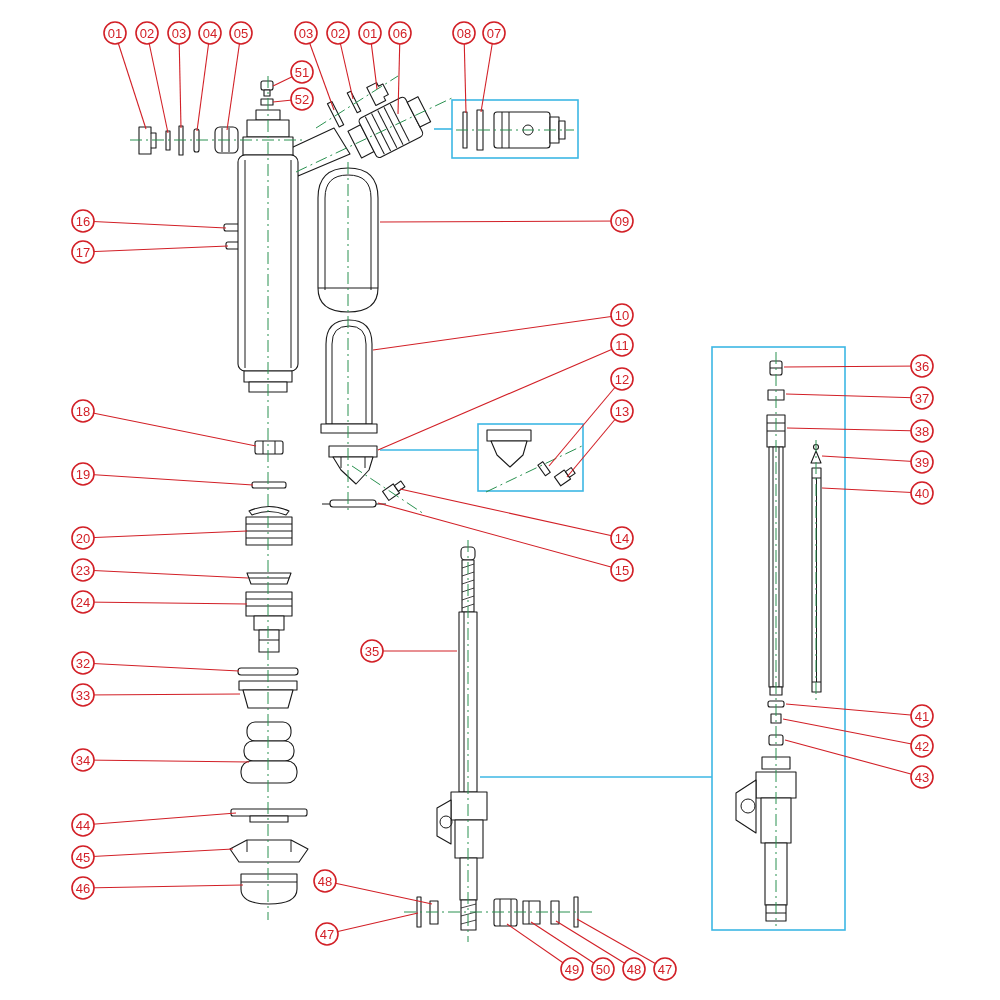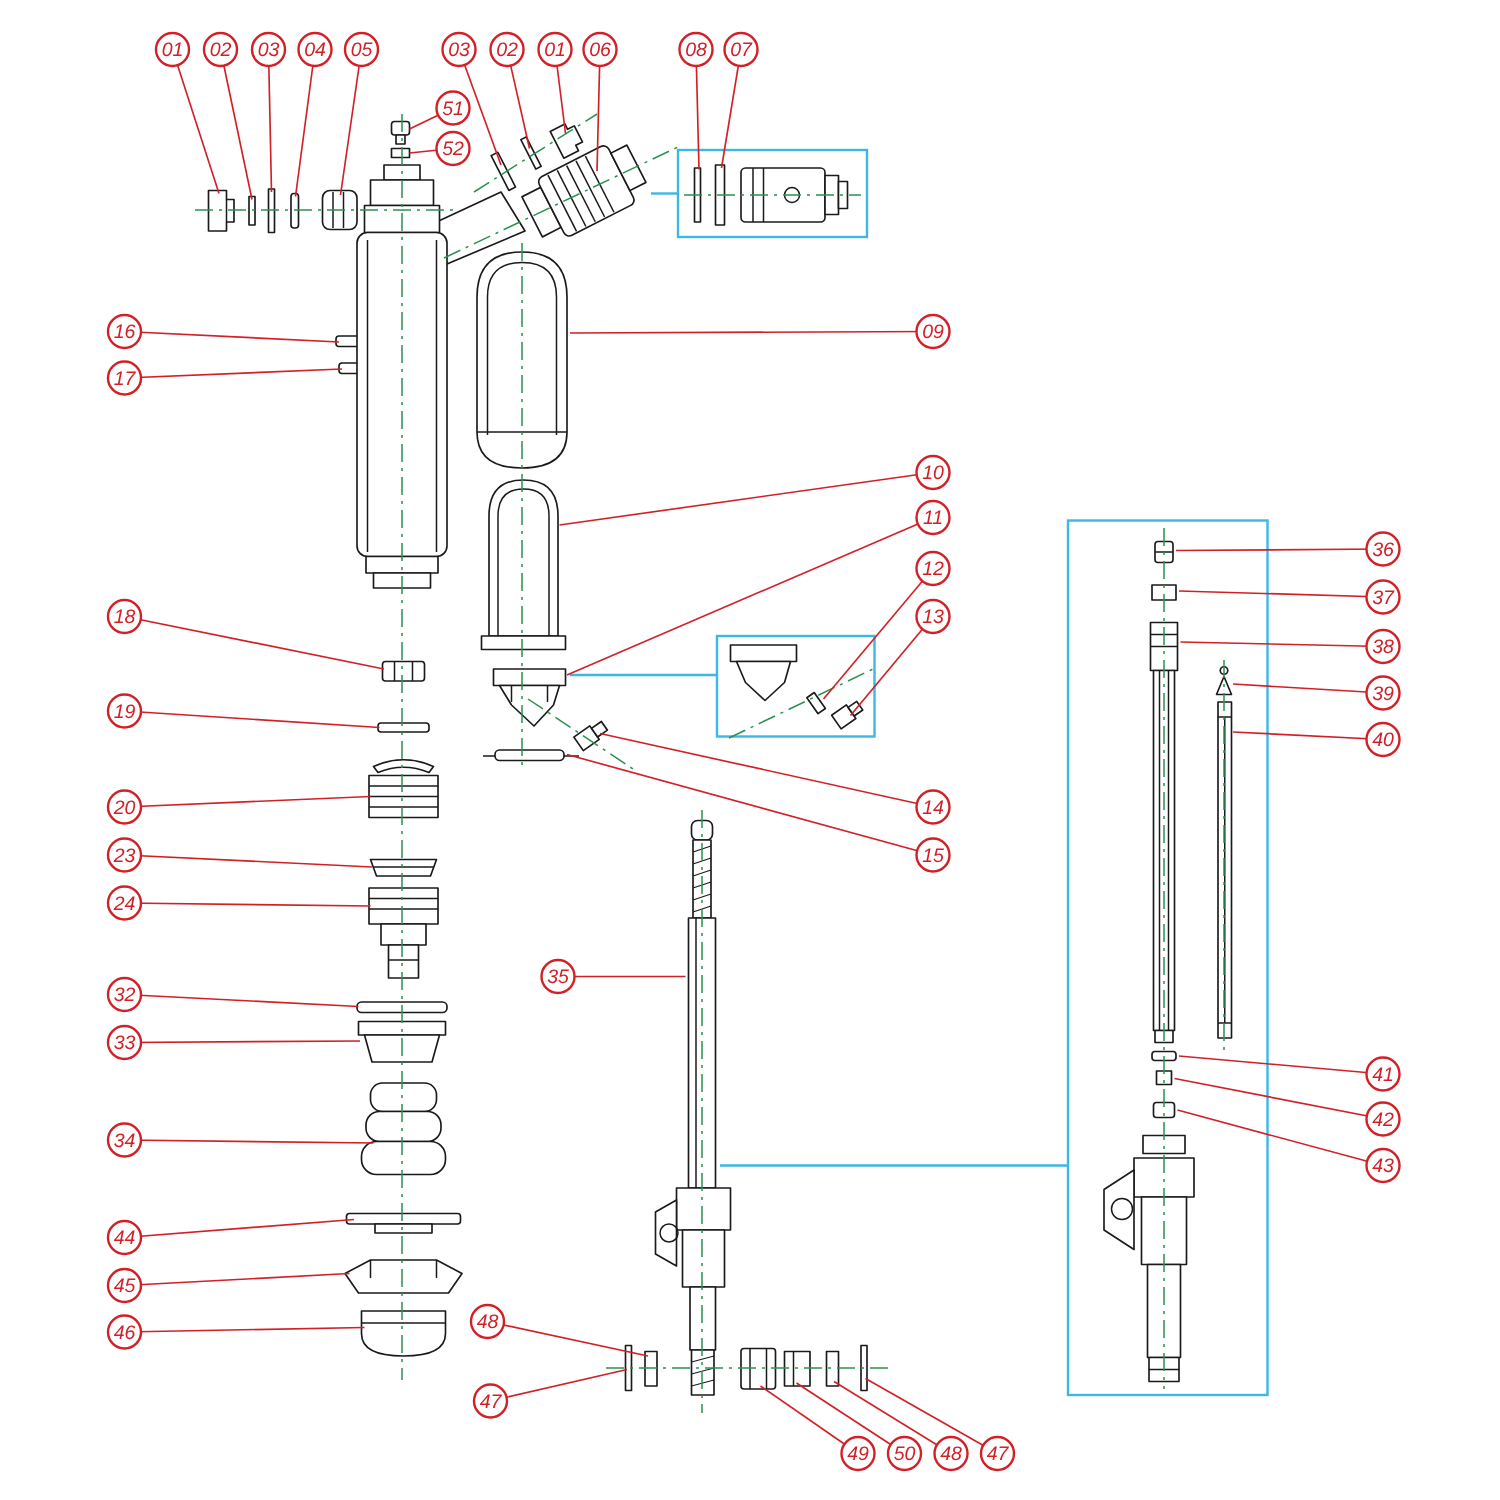--- a/index.html
+++ b/index.html
@@ -9,21 +9,20 @@
     --detail-box:#3db7e4;
     --part:#1a1a1a;
     --background:#ffffff;
   }
   html,body{margin:0;padding:0;background:#fff;}
   .canvas{
     position:relative;
     width:1000px;height:1000px;
     background:var(--background);
     font-family:"Liberation Sans",sans-serif;
-    font-style:italic;
   }
   svg{display:block;}
   .part{fill:#ffffff;stroke:var(--part);stroke-width:1.1;stroke-linejoin:round;}
   .partline{fill:none;stroke:var(--part);stroke-width:1;}
   .hatch{fill:none;stroke:var(--part);stroke-width:.8;}
   .centerline{fill:none;stroke:var(--centerline);stroke-width:1;stroke-dasharray:12 4 2 4;}
   .cyanbox{fill:none;stroke:var(--detail-box);stroke-width:1.6;}
   .cyanline{fill:none;stroke:var(--detail-box);stroke-width:1.6;}
   .leader{stroke:var(--callout);stroke-width:1.1;}
   .callout-circle{fill:#ffffff;stroke:var(--callout);stroke-width:1.6;}

